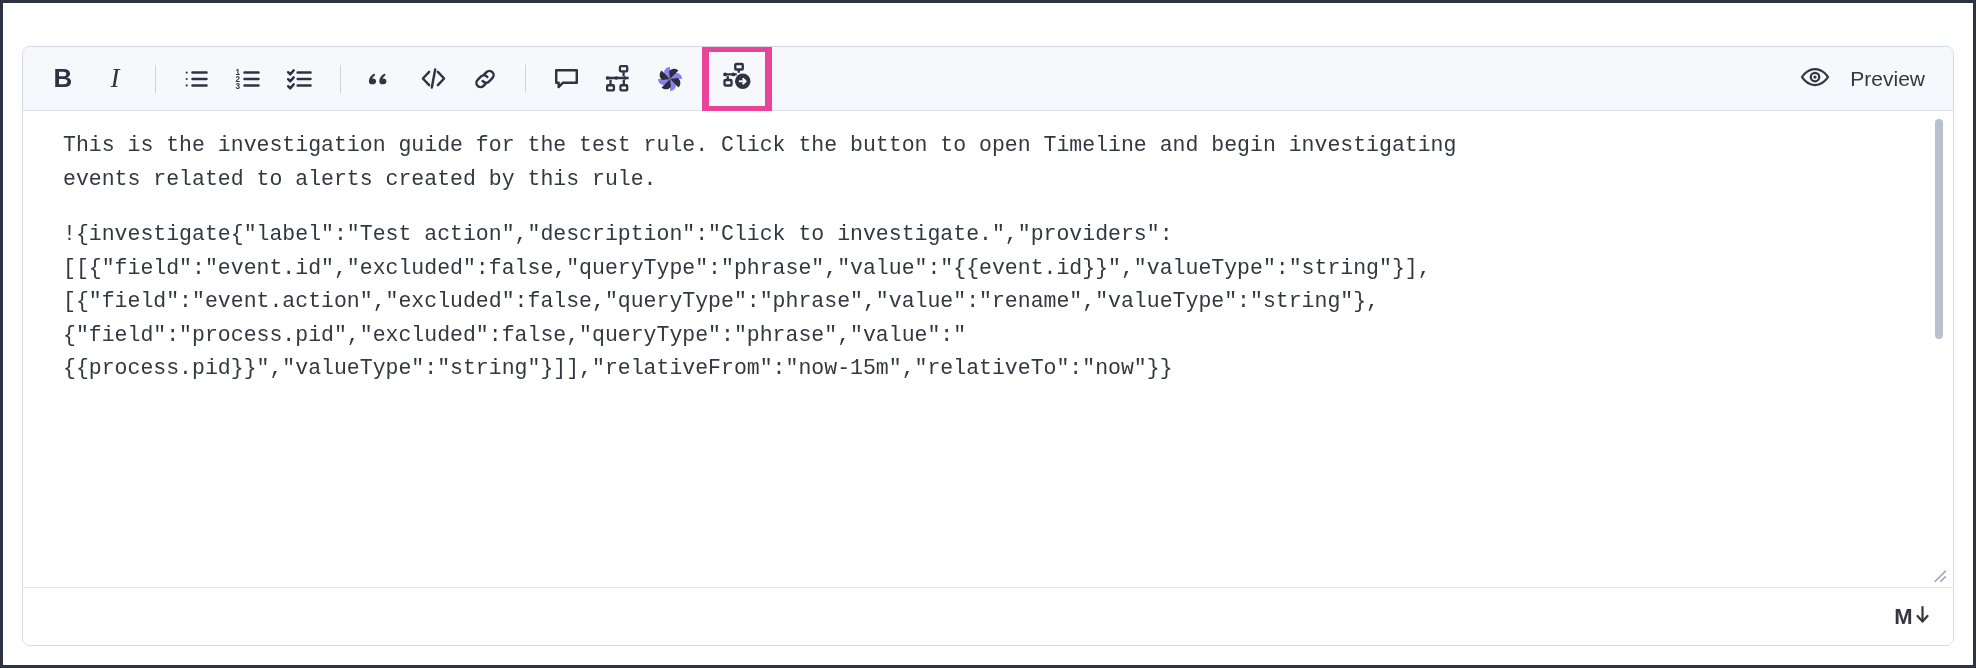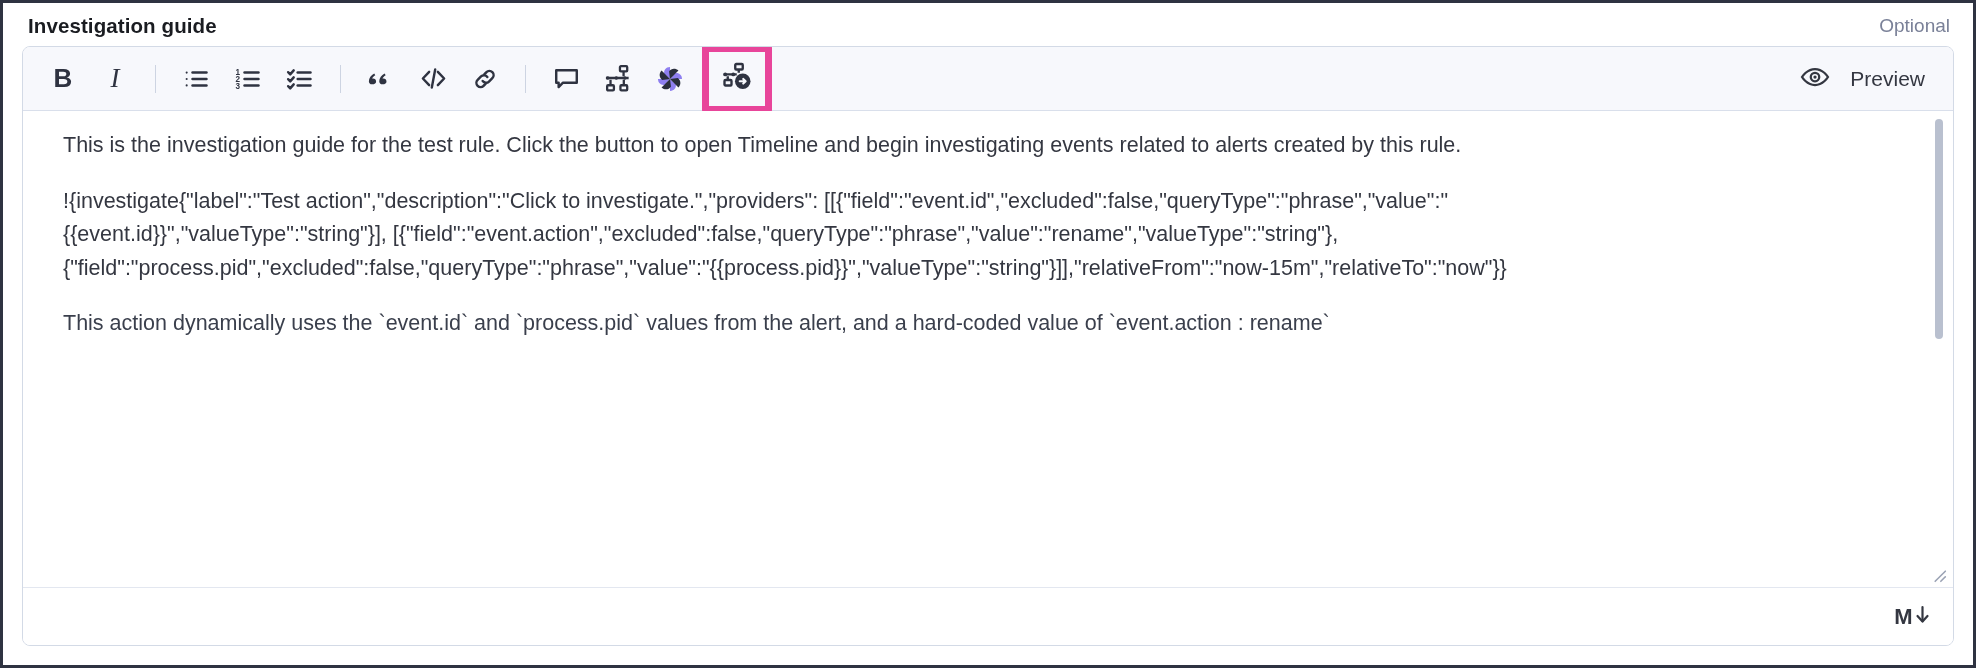--- a/index.html
+++ b/index.html
@@ -152,20 +152,21 @@
     overflow: hidden;
   }
   .para {
     font-size: 21.5px;
     line-height: 33.5px;
     color: #343741;
     margin: 0 0 22px 0;
     word-break: break-word;
     white-space: pre-wrap;
     max-width: 1480px;
+    font-family: Liberation Mono, monospace;
   }
   .para.mono-ish { max-width: 1560px; }
   .para.faded { color: #3a3f4c; }
 
   
   .vscroll {
     position: absolute;
     top: 8px;
     right: 10px;
     width: 8px;
@@ -214,24 +215,20 @@
     font-size: 22px;
     font-weight: bold;
     letter-spacing: -0.5px;
   }
 </style>
 </head>
 <body>
 
 <div class="page">
 
-  <div class="field-header">
-    <div class="field-label">Investigation guide</div>
-    <div class="field-optional">Optional</div>
-  </div>
 
   <div class="editor">
 
     <div class="toolbar">
       <div class="tb-left">
 
         <div class="tb-btn bold-glyph">
           <span>B</span>
         </div>
         <div class="tb-btn italic-glyph">
@@ -373,21 +370,20 @@
           </svg>
         </span>
         <span class="preview-label">Preview</span>
       </div>
     </div>
 
     <div class="editor-body">
       <div class="doc">
         <p class="para">This is the investigation guide for the test rule. Click the button to open Timeline and begin investigating events related to alerts created by this rule.</p>
         <p class="para mono-ish">!{investigate{"label":"Test action","description":"Click to investigate.","providers": [[{"field":"event.id","excluded":false,"queryType":"phrase","value":"{{event.id}}","valueType":"string"}], [{"field":"event.action","excluded":false,"queryType":"phrase","value":"rename","valueType":"string"}, {"field":"process.pid","excluded":false,"queryType":"phrase","value":"{{process.pid}}","valueType":"string"}]],"relativeFrom":"now-15m","relativeTo":"now"}}</p>
-        <p class="para faded">This action dynamically uses the `event.id` and `process.pid` values from the alert, and a hard-coded value of `event.action : rename`</p>
       </div>
 
       <div class="vscroll">
         <div class="vscroll-thumb"></div>
       </div>
 
       <span class="resize-grip">
         <svg width="18" height="18" viewBox="0 0 16 16" fill="none" stroke="#9aa2b4" stroke-width="1.4" stroke-linecap="round">
           <line x1="14.5" y1="5.5" x2="5.5" y2="14.5"></line>
           <line x1="14.5" y1="10.5" x2="10.5" y2="14.5"></line>

